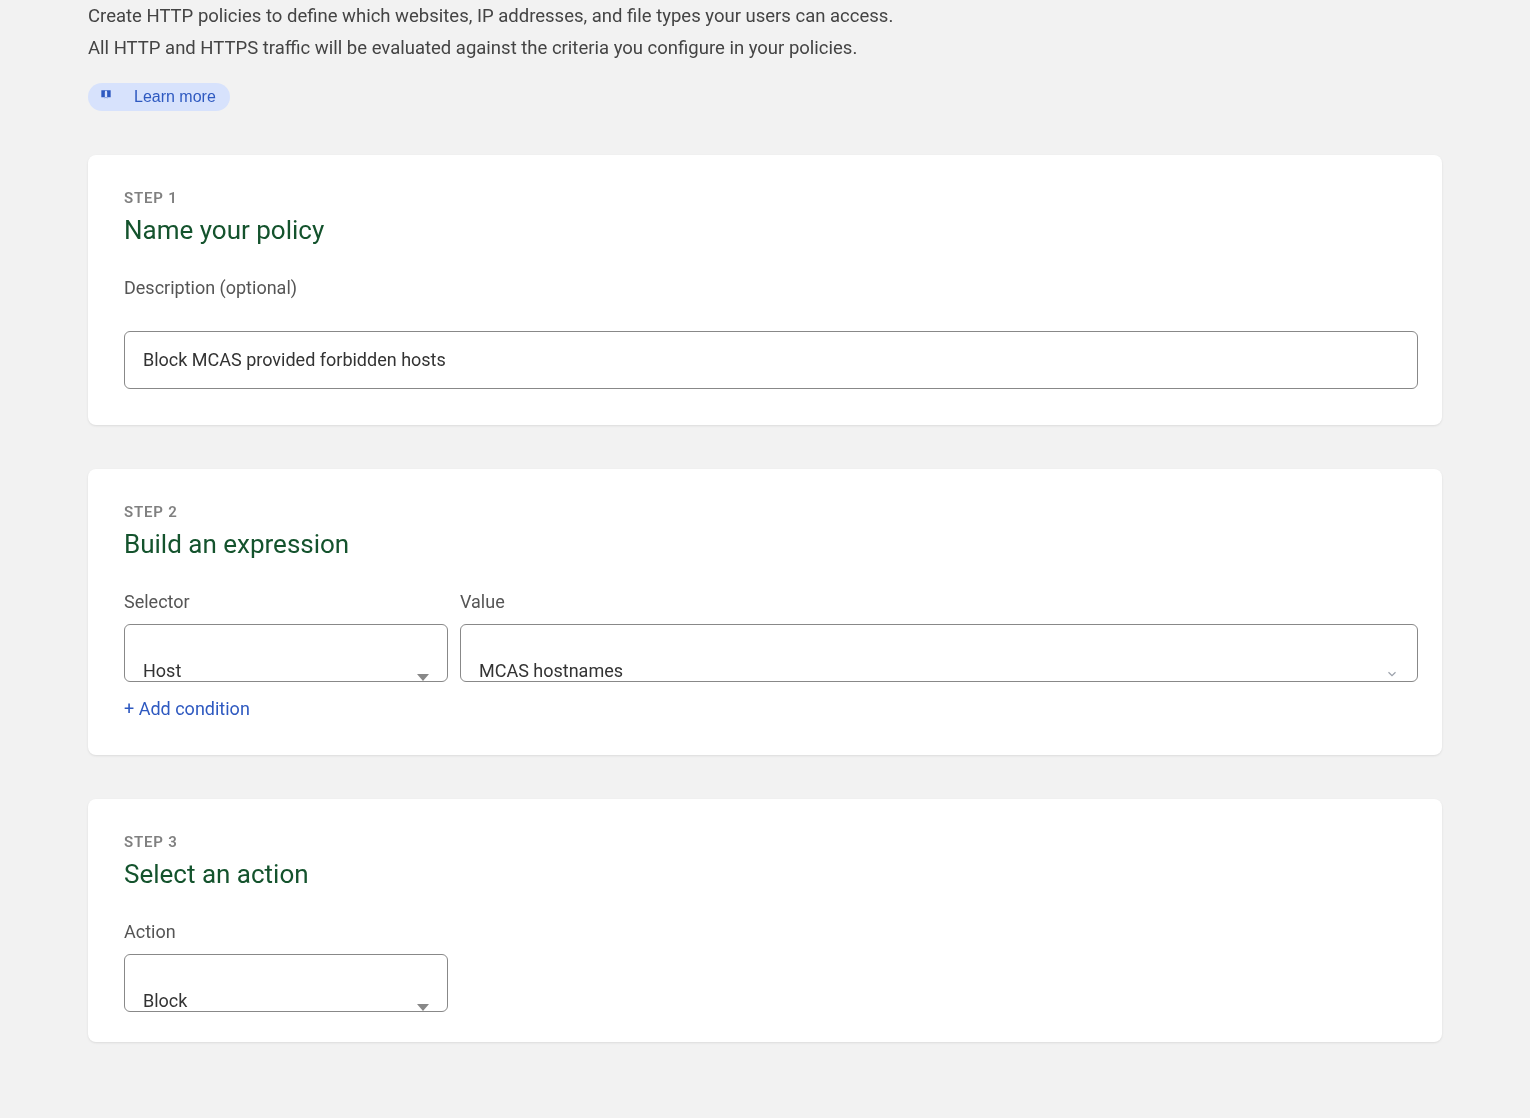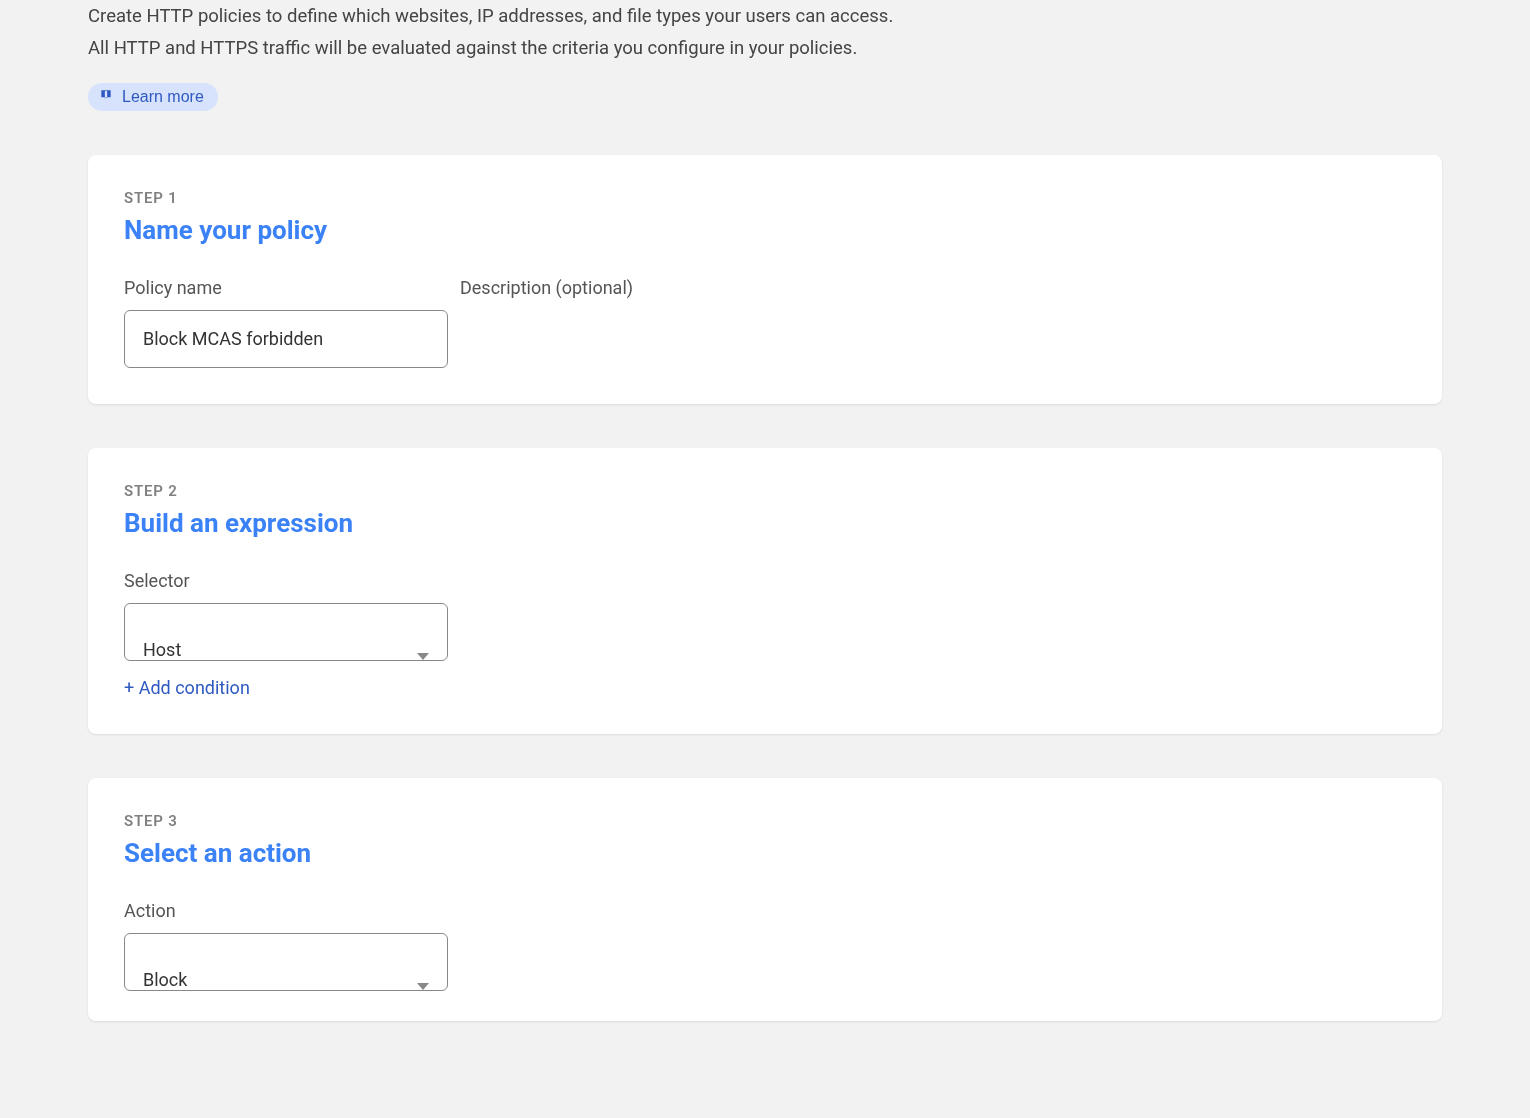--- a/index.html
+++ b/index.html
@@ -20,21 +20,21 @@
     }
     .intro {
       padding-bottom: 18px;
       color: #444;
       font-size: 18.5px;
       line-height: 1.75;
     }
     .learn-more {
       display: inline-flex;
       align-items: center;
-      gap: 8px;
+      gap: 20px;
       background: #d7e2fc;
       color: #2e59c0;
       padding: 5px 14px 5px 10px;
       border-radius: 16px;
       font-size: 16px;
       cursor: pointer;
       border: none;
     }
     .learn-more svg {
       width: 16px;
@@ -50,22 +50,22 @@
     }
     .step-label {
       font-size: 15px;
       font-weight: 600;
       letter-spacing: 0.8px;
       color: #808080;
       margin-bottom: 8px;
     }
     .step-title {
       font-size: 26px;
-      font-weight: 700;
-      color: #3b82f6;
+      font-weight: 400;
+      color: #14532d;
       margin-bottom: 32px;
     }
     .field-row {
       display: flex;
       gap: 12px;
     }
     .field {
       display: flex;
       flex-direction: column;
     }
@@ -145,42 +145,48 @@
         </svg>
     </span>
     <span>Learn more</span>
   </button>
 
   
   <div class="card">
     <div class="step-label">STEP 1</div>
     <div class="step-title">Name your policy</div>
     <div class="field-row">
-      <div class="field w-name">
-        <label class="field-label">Policy name</label>
-        <input class="input" type="text" value="Block MCAS forbidden" style="">
-      </div>
       <div class="field w-desc">
         <label class="field-label">Description (optional)</label>
+        <input class="input" type="text" value="Block MCAS provided forbidden hosts" style="">
       </div>
     </div>
   </div>
 
   
   <div class="card">
     <div class="step-label">STEP 2</div>
     <div class="step-title">Build an expression</div>
     <div class="field-row">
       <div class="field w-selector">
         <label class="field-label">Selector</label>
         <div class="select">
           <span>Host</span>
           <span class="caret"></span>
         </div>
       </div>
+      <div class="field w-value">
+        <label class="field-label">Value</label>
+        <div class="select">
+          <span>MCAS hostnames</span>
+          <svg class="chevron" viewBox="0 0 24 24">
+              <polyline points="6 9 12 15 18 9"></polyline>
+            </svg>
+        </div>
+      </div>
     </div>
     <button class="add-condition">+ Add condition</button>
   </div>
 
   
   <div class="card card-3">
     <div class="step-label">STEP 3</div>
     <div class="step-title">Select an action</div>
     <div class="field-row">
       <div class="field w-action">

